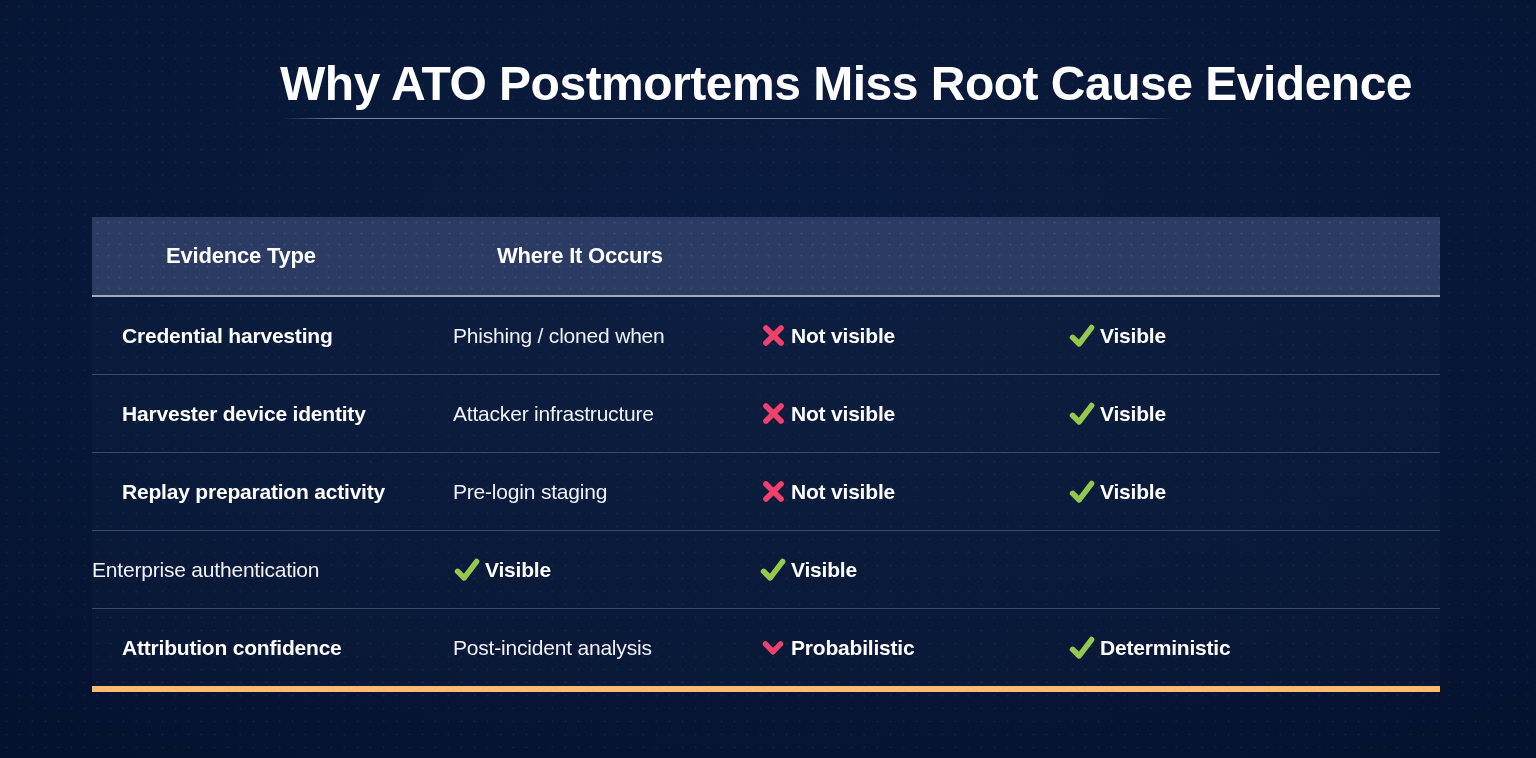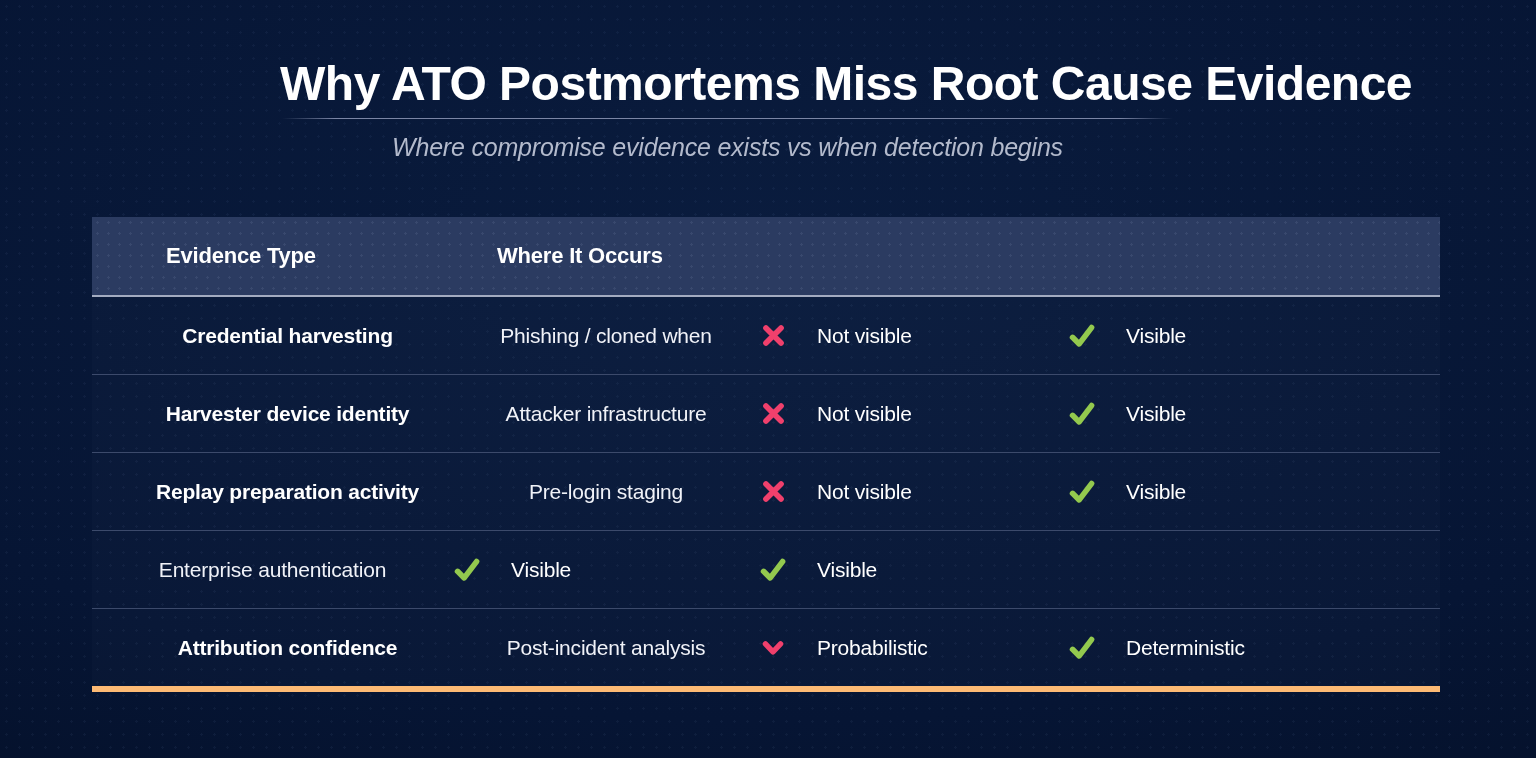--- a/index.html
+++ b/index.html
@@ -39,40 +39,39 @@
     border-bottom:2px solid #a3abc0;
     padding-left:44px;
   }
   .th{
     font-size:22px;font-weight:700;color:#ffffff;letter-spacing:-0.2px;white-space:nowrap;
   }
   .th:first-child{padding-left:30px;}
   .tbody{background:rgba(255,255,255,0.015);}
   .row{
     height:77px;display:grid;grid-template-columns:361px 306px 309px 1fr;
-    align-items:center;border-bottom:1px solid #3c4a6b;text-align:center;
+    align-items:center;border-bottom:1px solid #3c4a6b;
   }
   .row:last-child{border-bottom:6px solid #fdba74;}
   .td{font-size:21px;line-height:26px;white-space:nowrap;letter-spacing:-0.2px;}
   .td-evidence{font-weight:700;color:#ffffff;padding-left:30px;}
   .td-where{font-weight:400;color:#f0f2f8;}
   .td-status{display:flex;align-items:center;}
   .status-icon{display:inline-flex;width:28px;height:28px;align-items:center;justify-content:center;flex:0 0 28px;}
   .status-icon svg{display:block;}
-  .status-label{margin-left:30px;font-weight:400;color:#ffffff;}
+  .status-label{margin-left:4px;font-weight:700;color:#ffffff;}
 </style>
 </head>
 <body>
 
 <div class="canvas">
 
   <header class="title-block">
     <h1>Why ATO Postmortems Miss Root Cause Evidence</h1>
     <div class="title-divider"></div>
-    <p class="subtitle">Where compromise evidence exists vs when detection begins</p>
   </header>
 
   <section class="data-table">
     <div class="thead">
       <div class="th">Evidence Type</div>
       <div class="th">Where It Occurs</div>
     </div>
     <div class="tbody">
   <div class="row">
     <div class="td td-evidence">Credential harvesting</div>

